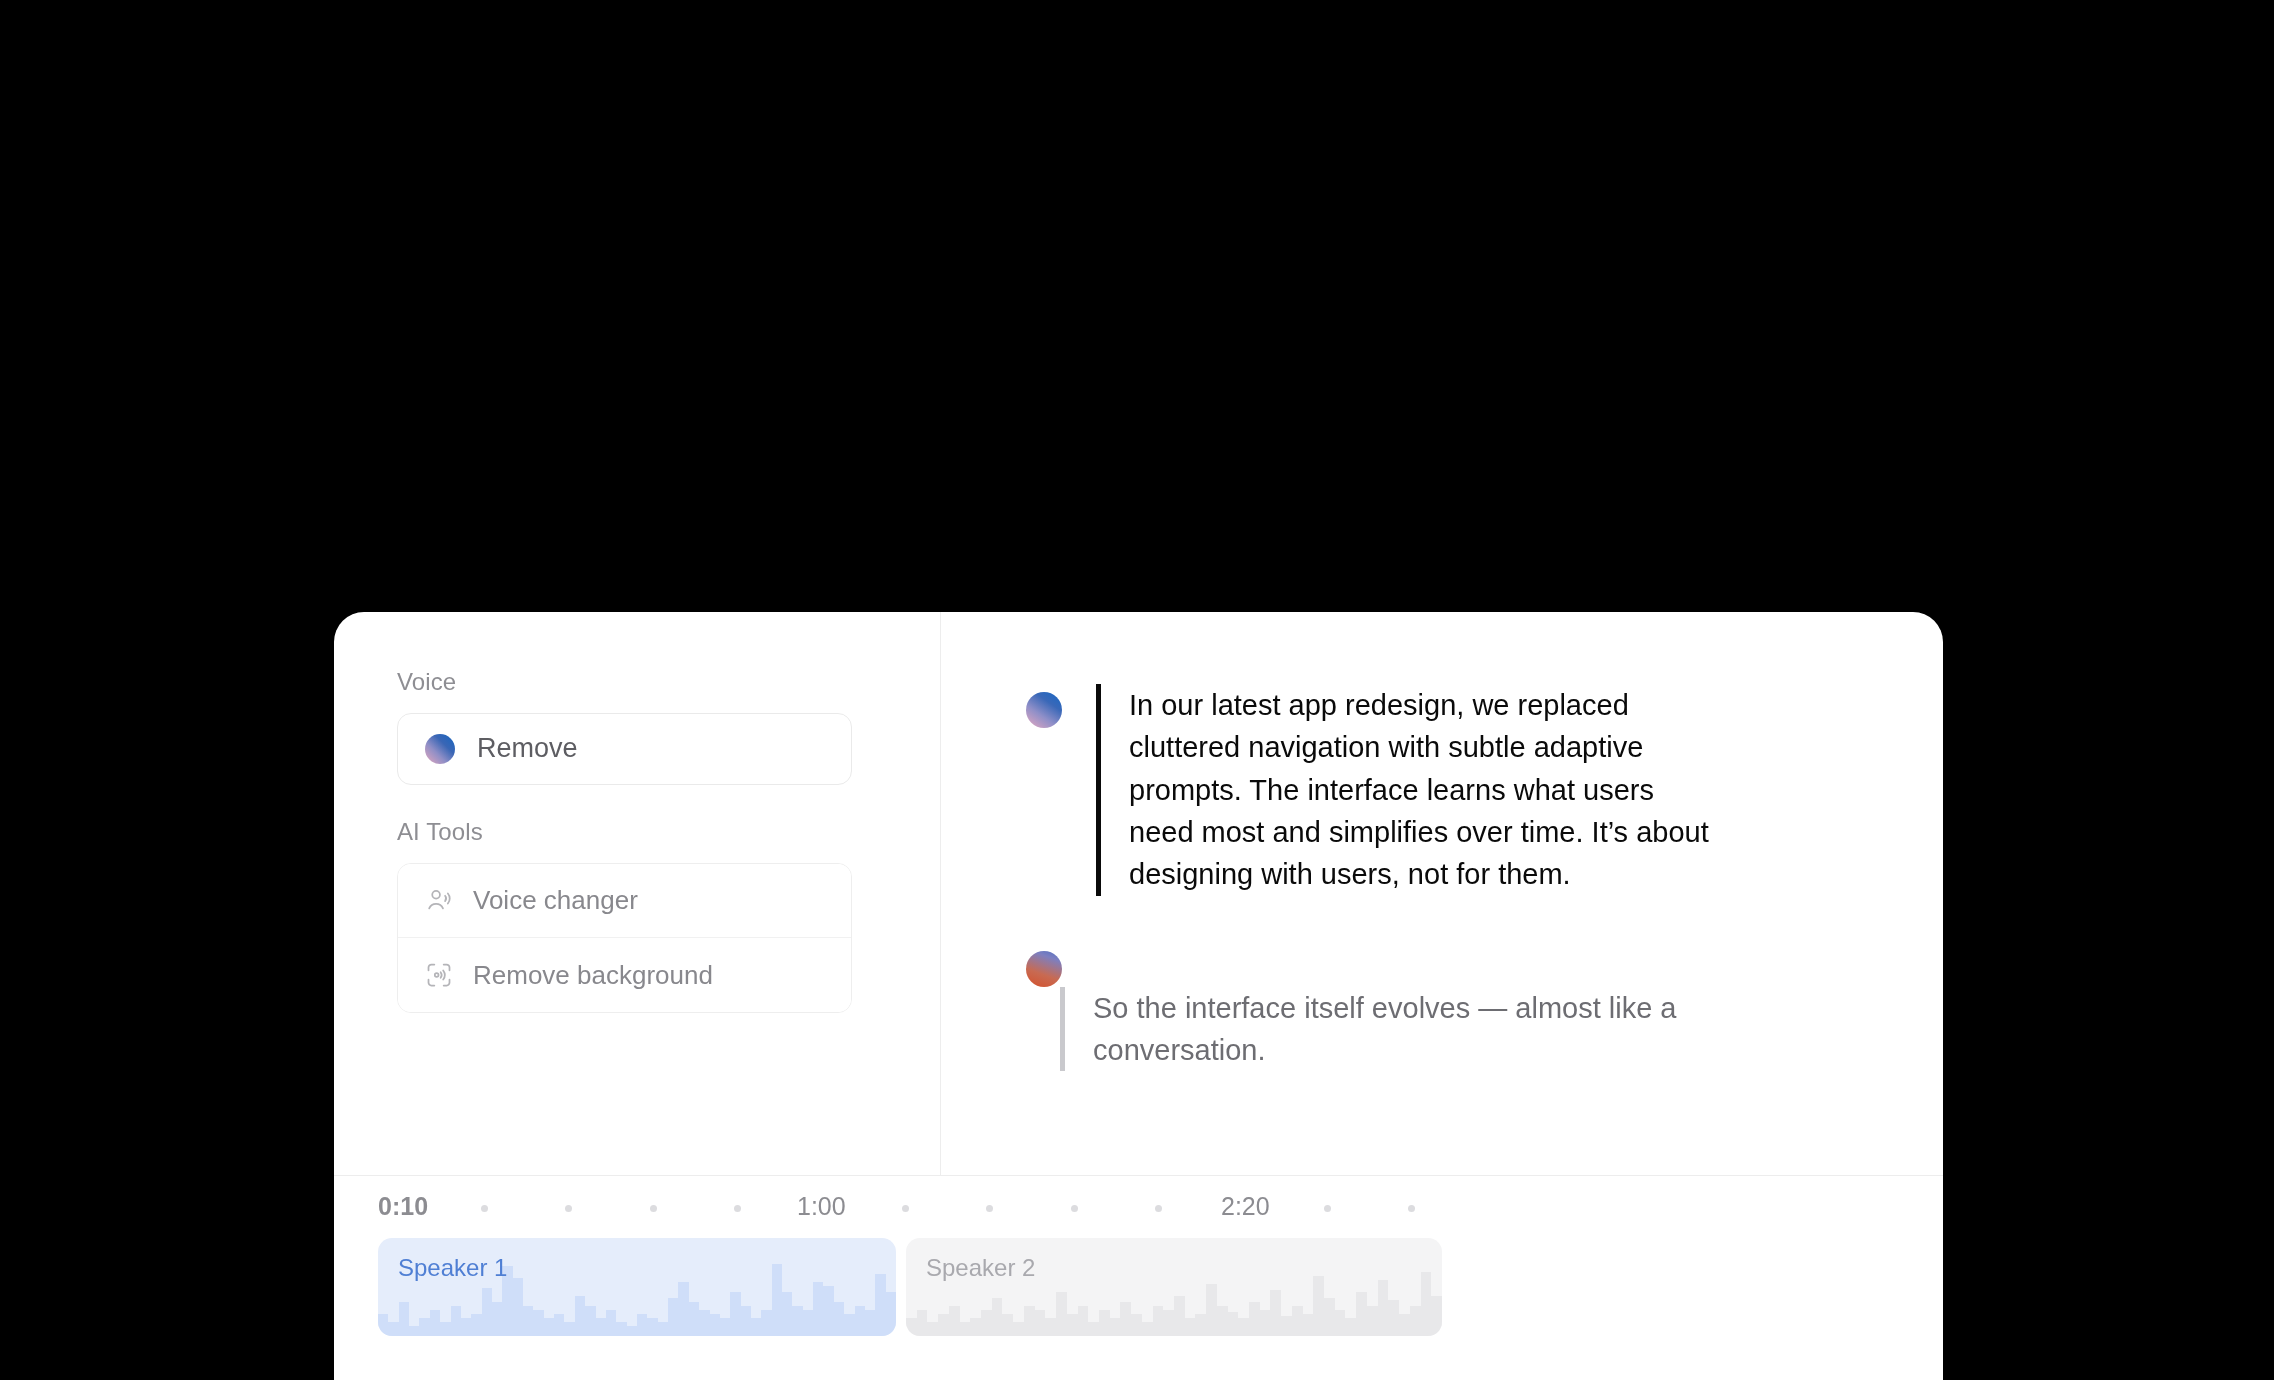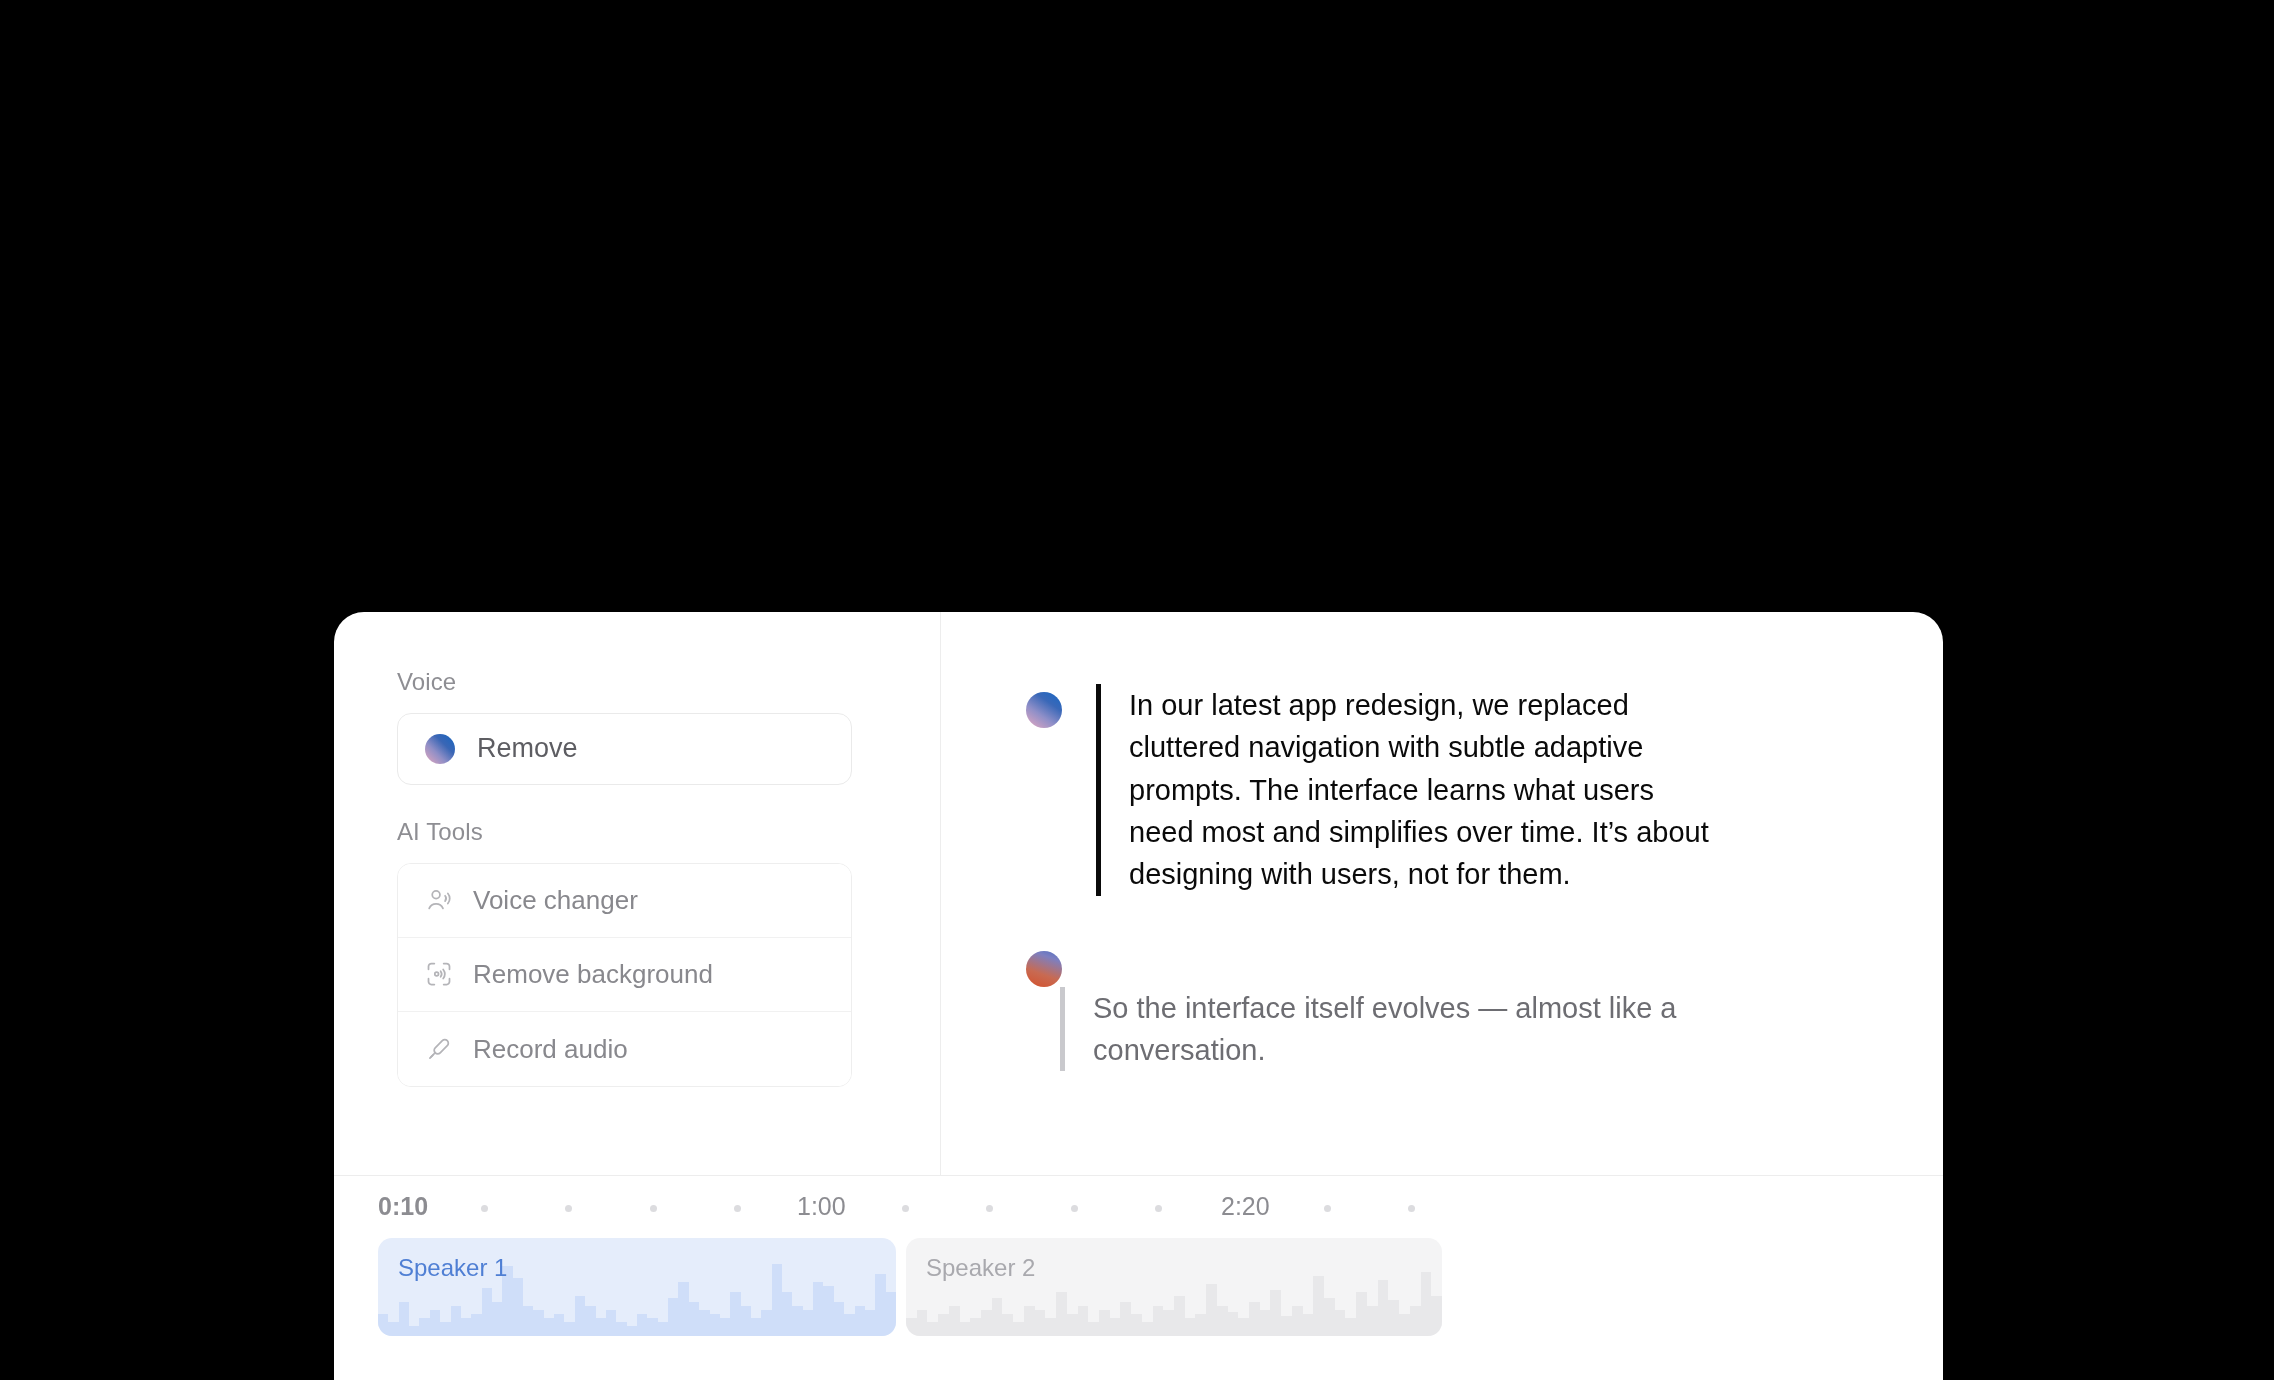--- a/index.html
+++ b/index.html
@@ -270,30 +270,20 @@
                 <path d="M21 16v2.5a2.5 2.5 0 0 1-2.5 2.5H16"></path>
                 <path d="M8 21H5.5A2.5 2.5 0 0 1 3 18.5V16"></path>
                 <circle cx="10" cy="12" r="1.6"></circle>
                 <path d="M13.4 9.6a4 4 0 0 1 0 4.8"></path>
                 <path d="M15.6 8.1a6.6 6.6 0 0 1 0 7.8"></path>
               </svg>
             </span>
             <span class="tool-label">Remove background</span>
           </div>
 
-          <div class="tool-row">
-            <span class="tool-icon">
-              <svg width="28" height="28" viewBox="0 0 24 24" fill="none" stroke="currentColor" stroke-width="1.5" stroke-linecap="round" stroke-linejoin="round">
-                <path d="M19.1 4.9a3 3 0 0 0-4.25 0l-6.1 6.1a3 3 0 0 0 0 4.25 3 3 0 0 0 4.25 0l6.1-6.1a3 3 0 0 0 0-4.25z"></path>
-                <path d="M8.8 15.2 5.2 18.8"></path>
-                <path d="M6.6 17.4 4.2 19.8"></path>
-              </svg>
-            </span>
-            <span class="tool-label">Record audio</span>
-          </div>
 
         </div>
       </div>
 
       <div id="transcript">
 
         <div class="utterance">
           <span class="avatar speaker-1"></span>
           <div class="bubble active">
             <p>In our latest app redesign, we replaced cluttered navigation with subtle adaptive prompts. The interface learns what users need most and simplifies over time. It’s about designing with users, not for them.</p>

